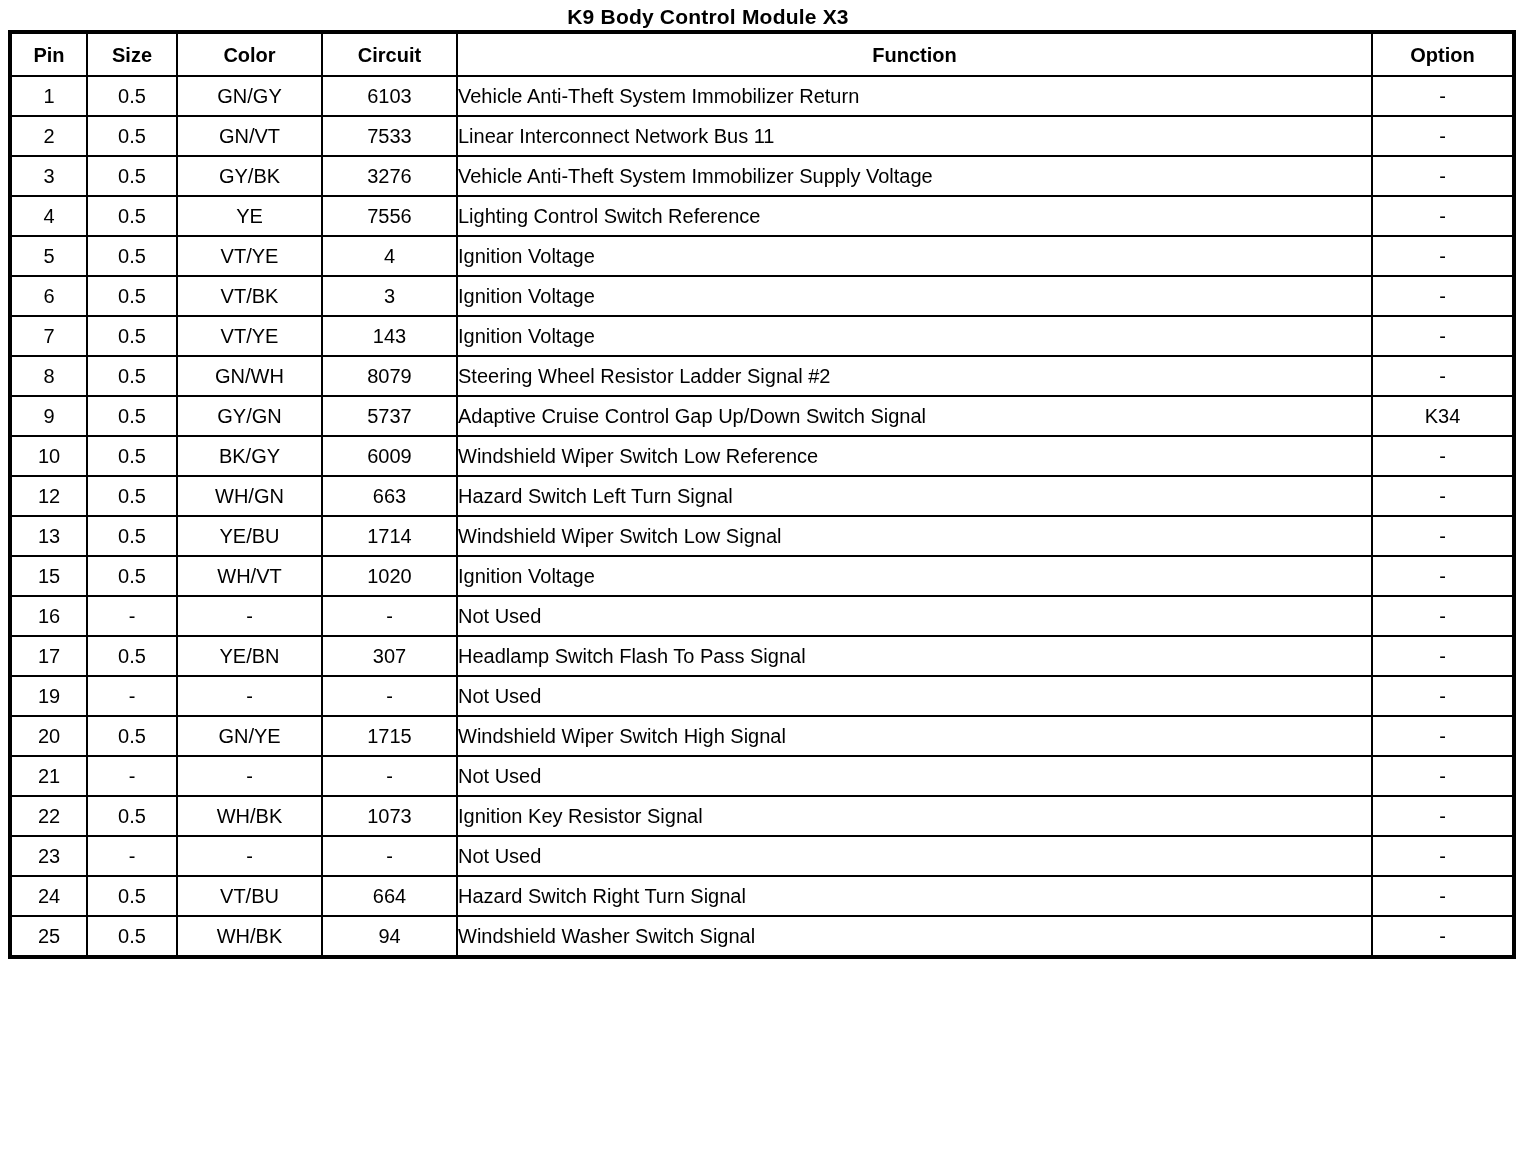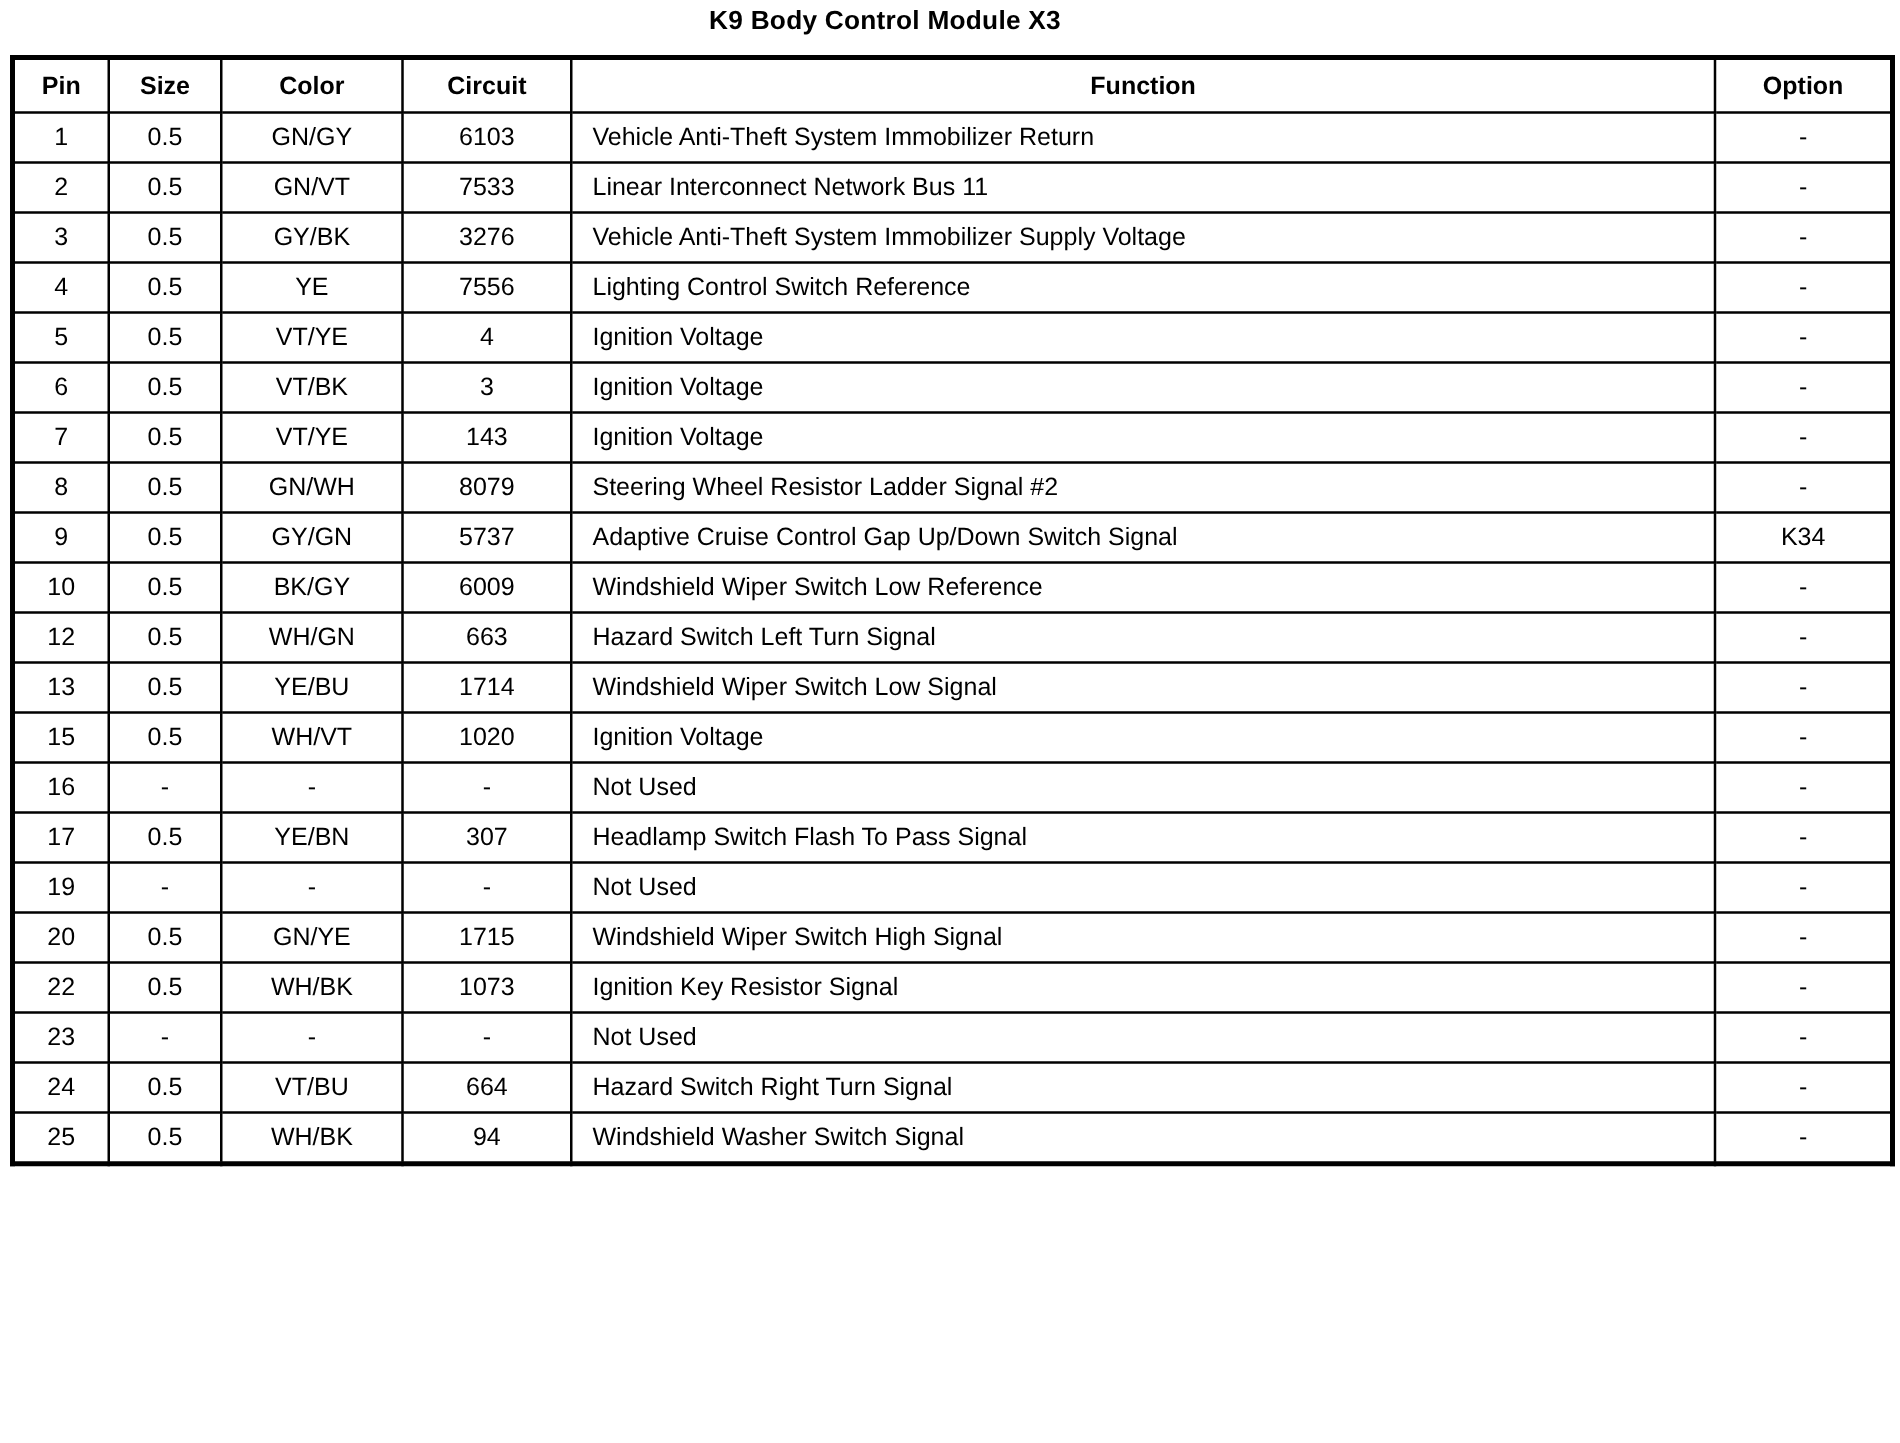--- a/index.html
+++ b/index.html
@@ -21,42 +21,42 @@
     text-align: center;
     transform: translateX(-52px);
     font-size: 21px;
     font-weight: bold;
     letter-spacing: 0.2px;
   }
   table.pinout {
     border-collapse: collapse;
     table-layout: fixed;
     width: 1504px;
-    margin: 15px 0 0 8px;
+    margin: 1px 0 0 8px;
     border: 4px solid #000000;
   }
   table.pinout th,
   table.pinout td {
     border: 2px solid #000000;
     height: 38px;
     font-size: 20px;
     line-height: 1.1;
     padding: 0 6px;
     text-align: center;
     vertical-align: middle;
     white-space: nowrap;
     overflow: hidden;
   }
   table.pinout th {
     font-weight: bold;
     height: 41px;
   }
   table.pinout td.func {
     text-align: left;
-    padding-left: 16px;
+    padding-left: 0;
   }
   col.c-pin     { width: 77px; }
   col.c-size    { width: 90px; }
   col.c-color   { width: 145px; }
   col.c-circuit { width: 135px; }
   col.c-func    { width: 915px; }
   col.c-option  { width: 142px; }
 </style>
 </head>
 <body>
@@ -213,20 +213,28 @@
       </tr>
       <tr>
         <td>20</td>
         <td>0.5</td>
         <td>GN/YE</td>
         <td>1715</td>
         <td class="func">Windshield Wiper Switch High Signal</td>
         <td>-</td>
       </tr>
       <tr>
+        <td>21</td>
+        <td>-</td>
+        <td>-</td>
+        <td>-</td>
+        <td class="func">Not Used</td>
+        <td>-</td>
+      </tr>
+      <tr>
         <td>22</td>
         <td>0.5</td>
         <td>WH/BK</td>
         <td>1073</td>
         <td class="func">Ignition Key Resistor Signal</td>
         <td>-</td>
       </tr>
       <tr>
         <td>23</td>
         <td>-</td>

